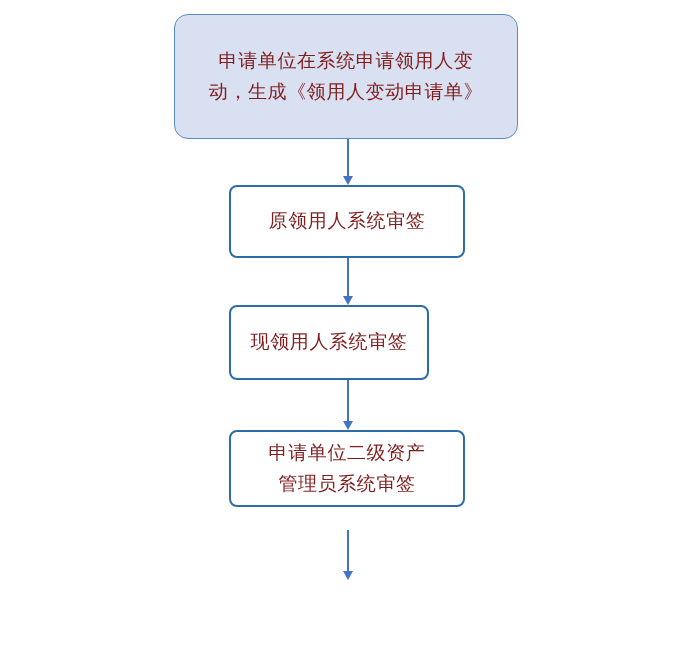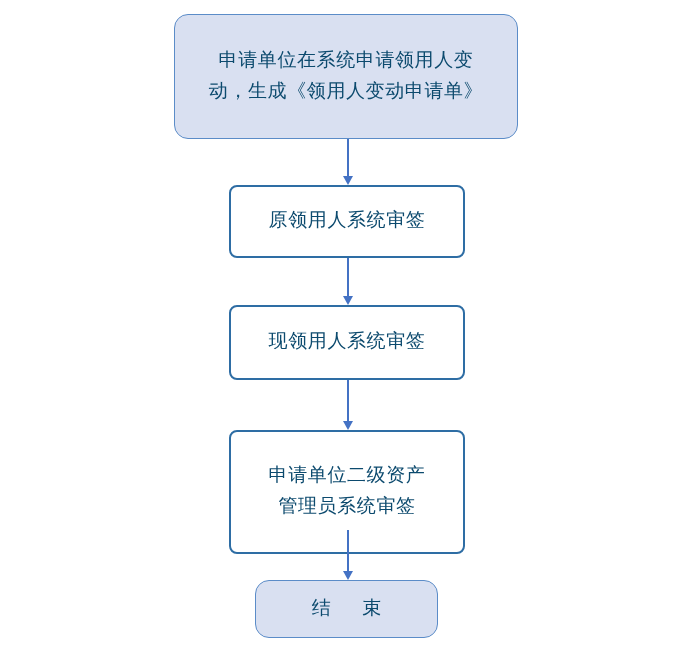--- a/index.html
+++ b/index.html
@@ -34,22 +34,22 @@
     border-radius: 14px;
   }
 
   .node-process {
     background: #ffffff;
     border: 2px solid #2e6da4;
     border-radius: 8px;
   }
 
   .node-label {
-    font-family: Liberation Mono, monospace;
-    color: #0c4a6e;
+    font-family: Liberation Serif, serif;
+    color: #7f1d1d;
     font-size: 19px;
     line-height: 1.62;
     letter-spacing: 0.6px;
     white-space: pre-line;
     font-weight: 500;
     padding: 0 14px;
   }
 
   .node-label.label-end {
     letter-spacing: 10px;
@@ -95,36 +95,33 @@
 
   <div class="node node-process" style="left:229px; top:185px; width:236px; height:73px;">
     <span class="node-label">原领用人系统审签</span>
   </div>
 
   <div class="connector" style="left:347px; top:258px; width:2px; height:47px;">
     <div class="connector-line" style="height:38px;"></div>
     <div class="connector-head" style="top:38px;"></div>
   </div>
 
-  <div class="node node-process" style="left:229px; top:305px; width:236px; height:75px;align-items:center;">
+  <div class="node node-process" style="left:229px; top:305px; width:200px; height:75px;align-items:center;">
     <span class="node-label">现领用人系统审签</span>
   </div>
 
   <div class="connector" style="left:347px; top:380px; width:2px; height:50px;">
     <div class="connector-line" style="height:41px;"></div>
     <div class="connector-head" style="top:41px;"></div>
   </div>
 
-  <div class="node node-process" style="left:229px; top:430px; width:236px; height:124px;">
+  <div class="node node-process" style="left:229px; top:430px; width:236px; height:77px;">
     <span class="node-label">申请单位二级资产
 管理员系统审签</span>
   </div>
 
   <div class="connector" style="left:347px; top:530px; width:2px; height:50px;">
     <div class="connector-line" style="height:41px;"></div>
     <div class="connector-head" style="top:41px;"></div>
   </div>
 
-  <div class="node node-terminator" style="left:255px; top:580px; width:183px; height:58px;">
-    <span class="node-label label-end">结 束</span>
-  </div>
 
 </div>
 
 </body></html>

